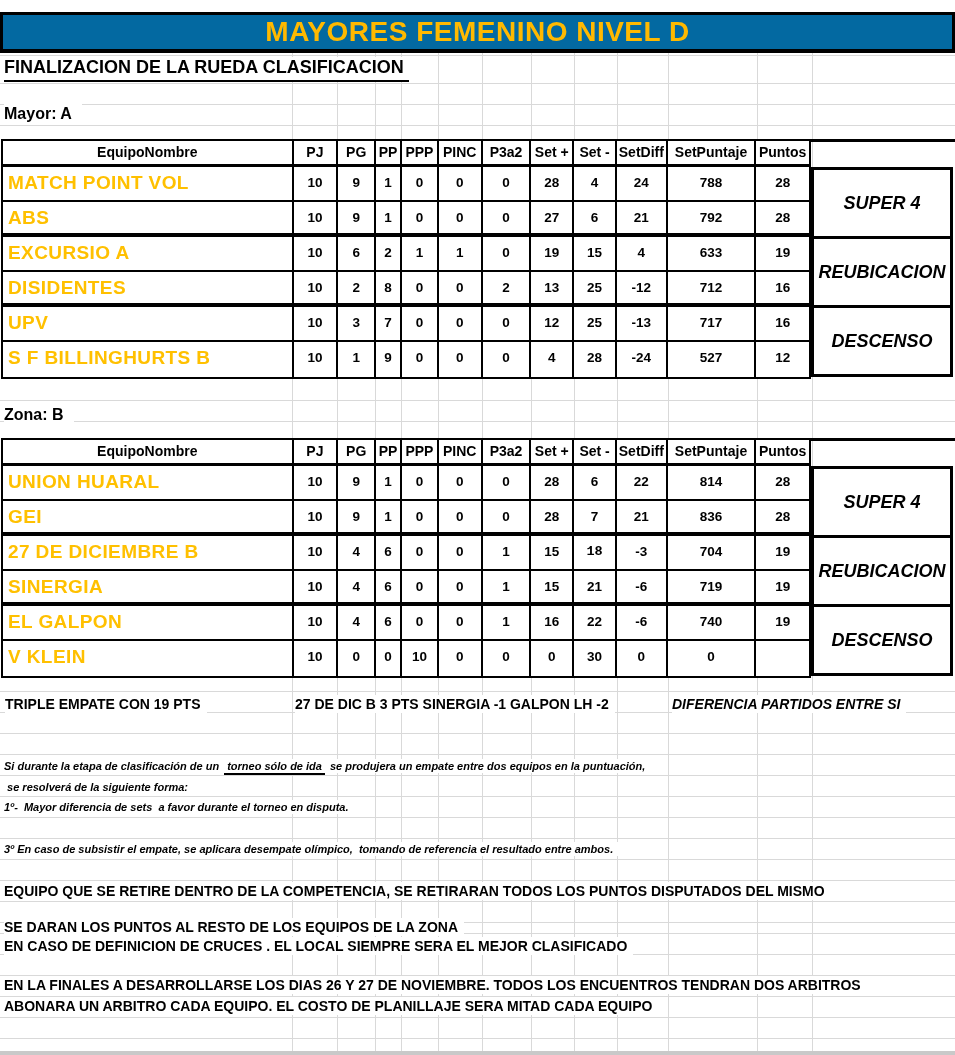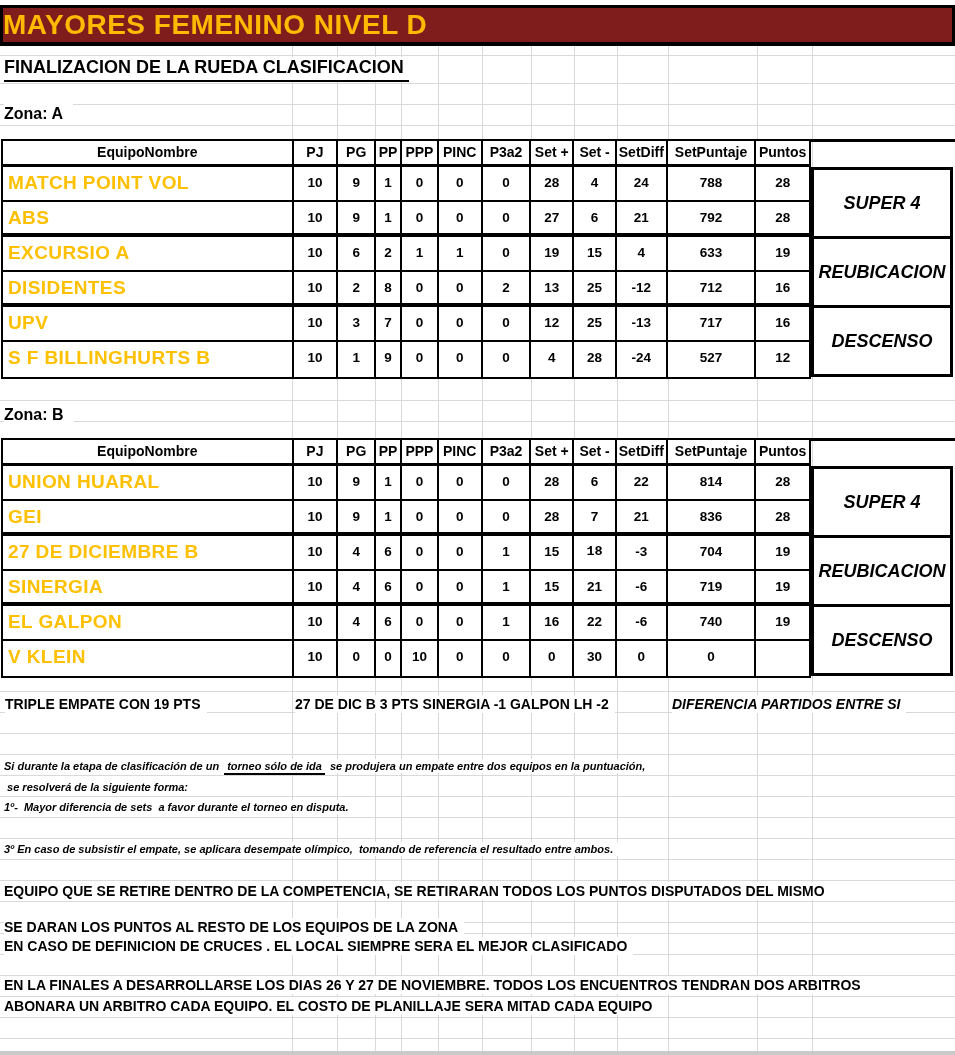--- a/index.html
+++ b/index.html
@@ -2,22 +2,22 @@
 <html><head>
 <meta charset="utf-8">
 <style>
   html,body{margin:0;padding:0;background:#fff;}
   .sheet{position:relative;width:955px;height:1055px;background:#fff;overflow:hidden;
          font-family:"Liberation Sans","DejaVu Sans",sans-serif;color:#000;}
   
   .vline{position:absolute;top:41px;height:1012px;width:1px;background:#D9D9D9;}
   .hline{position:absolute;left:0;width:955px;height:1px;background:#D9D9D9;}
   
-  .title-bar{position:absolute;top:5px;left:0;width:955px;height:41px;box-sizing:border-box;
-             border:3px solid #000;border-bottom-width:4px;background:#7f1d1d;text-align:left;}
+  .title-bar{position:absolute;top:12px;left:0;width:955px;height:41px;box-sizing:border-box;
+             border:3px solid #000;border-bottom-width:4px;background:#0369a1;text-align:center;}
   .title-bar span{font-size:28px;font-weight:bold;color:#FFB900;line-height:33px;letter-spacing:.5px;}
   
   .subtitle{position:absolute;left:4px;top:57px;font-size:18px;font-weight:bold;background:#fff;
             border-bottom:2.5px solid #000;padding:0 5px 2px 0;white-space:pre;}
   .zone-label{position:absolute;left:4px;font-size:16px;font-weight:bold;background:#fff;
               padding:1px 10px 1px 0;white-space:pre;}
   
   .ztable{position:absolute;left:1px;width:810px;box-sizing:border-box;border:2px solid #000;background:#fff;}
   .thead{display:flex;height:26px;box-sizing:border-box;border-bottom:3px solid #000;}
   .hcell{box-sizing:border-box;border-right:2px solid #000;text-align:center;font-weight:bold;
@@ -87,21 +87,21 @@
       <div class="hline" style="top: 1017px;"></div>
       <div class="hline" style="top: 1038px;"></div>
     </div>
 
   <div class="title-bar">
     <span>MAYORES FEMENINO NIVEL D</span>
   </div>
 
   <div class="subtitle">FINALIZACION DE LA RUEDA CLASIFICACION</div>
 
-  <div class="zone-label" style="top:104px">Zona: A</div>
+  <div class="zone-label" style="top:104px">Mayor: A</div>
   <div class="ztable" style="top:139px" id="ztable-0">
     <div class="thead" id="thead-0">
         <div class="hcell" style="width: 292px;">EquipoNombre</div>
         <div class="hcell" style="width: 45px;">PJ</div>
         <div class="hcell" style="width: 38px;">PG</div>
         <div class="hcell" style="width: 26px;">PP</div>
         <div class="hcell" style="width: 37px;">PPP</div>
         <div class="hcell" style="width: 44px;">PINC</div>
         <div class="hcell" style="width: 49px;">P3a2</div>
         <div class="hcell" style="width: 43px;">Set +</div>

